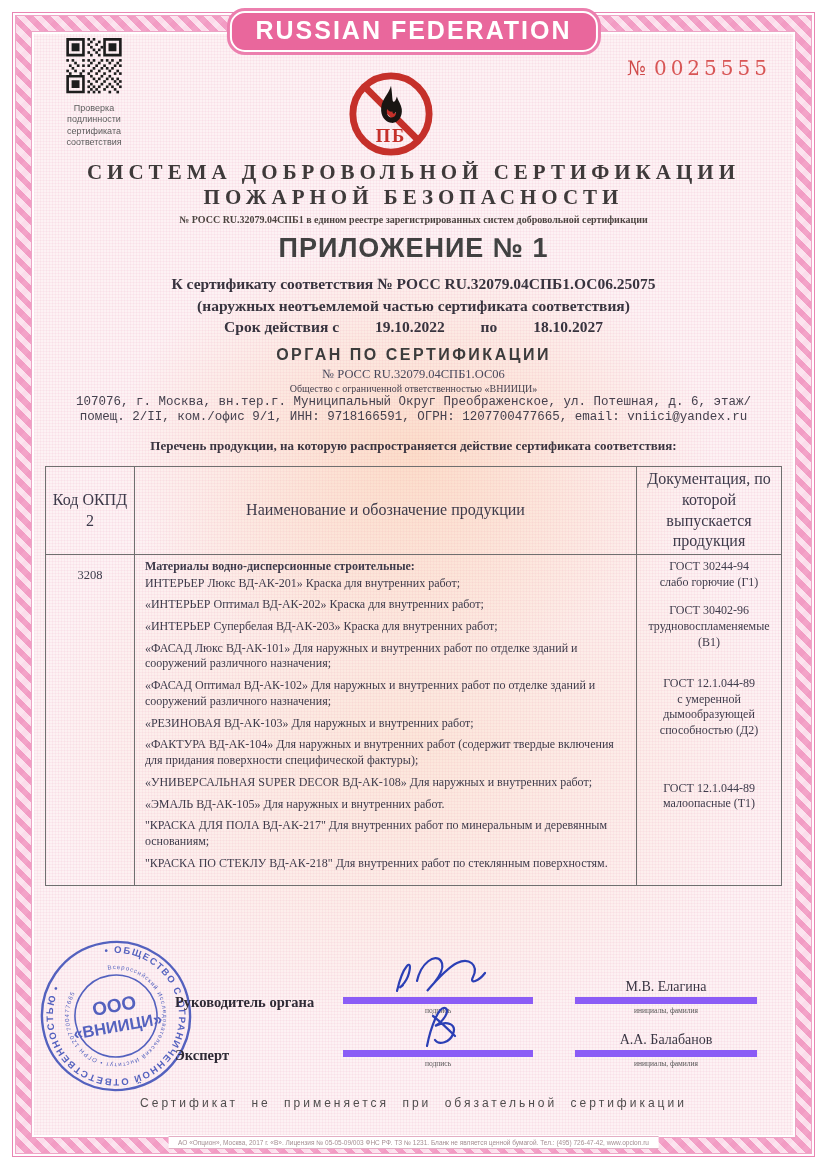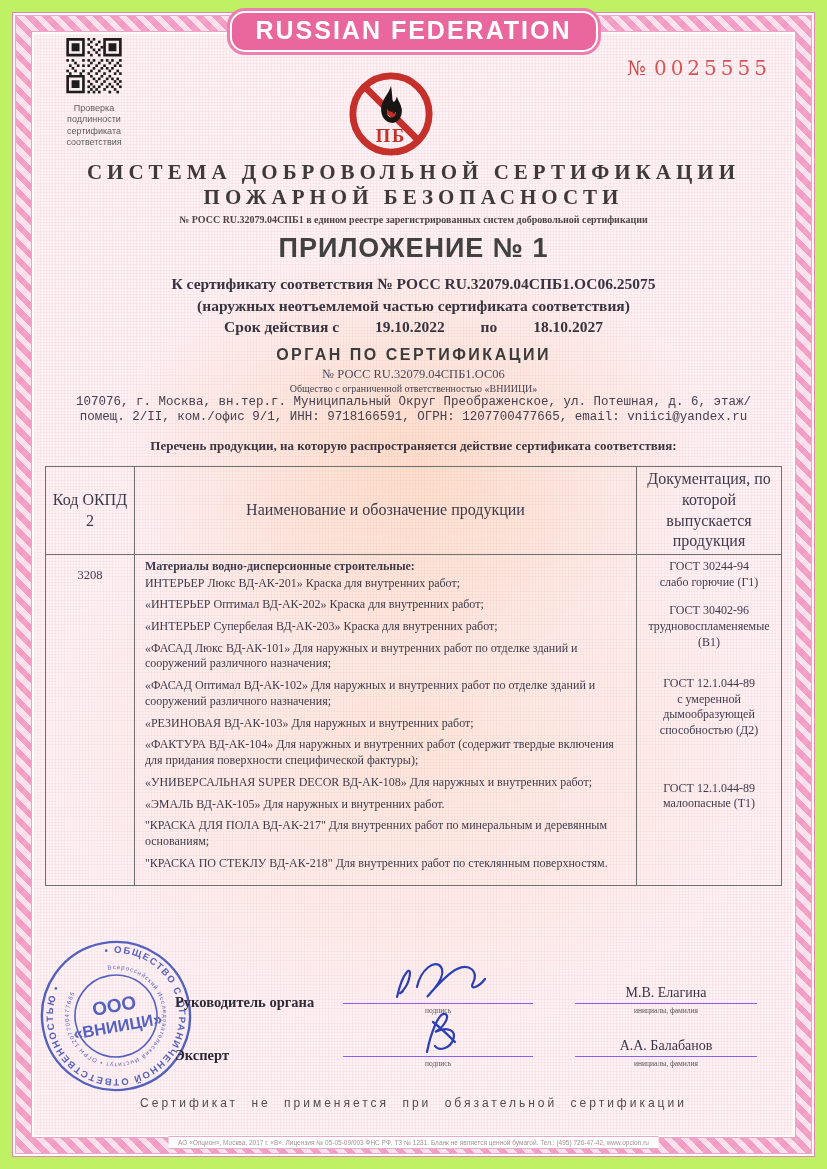--- a/index.html
+++ b/index.html
@@ -1,19 +1,19 @@
 <!DOCTYPE html>
 <html><head>
 <meta charset="utf-8">
 <style>
   * { margin:0; padding:0; box-sizing:border-box; }
   body { background:#ccc; font-family:"Liberation Serif", serif; }
   .page {
     position:relative; width:827px; height:1169px; margin:0 auto;
-    background:#bef264; overflow:hidden;
+    background:#ffffff; overflow:hidden;
   }
   
   .frame {
     position:absolute; inset:12px;
     background:
       repeating-linear-gradient(45deg, rgba(242,156,196,.9) 0 6px, rgba(252,228,239,.9) 6px 12px),
       repeating-linear-gradient(135deg, #f29cc4 0 6px, #fce4ef 6px 12px);
     box-shadow: inset 0 0 0 1px #e884b2, inset 0 0 0 3px #ffffff, inset 0 0 0 4px #f0a4c6;
   }
   .inner {
@@ -76,21 +76,21 @@
   .doc-3 { margin-top:26px; }
   .doc-4 { margin-top:42px; }
 
   .sig-row { position:absolute; left:175px; right:70px; display:flex; align-items:flex-end; z-index:6; }
   .sig-row-head { top:962px; }
   .sig-row-expert { top:1015px; }
   .sig-role { width:168px; font-weight:bold; font-size:14.5px; color:#2e2a35; padding-bottom:4px; }
   .sig-field { text-align:center; }
   .sig-sign-field { width:190px; }
   .sig-name-field { flex:1; margin-left:42px; }
-  .sig-line { border-bottom:1px solid #8b5cf6; position:relative; height:42px;text-align:center; }
+  .sig-line { border-bottom:7px solid #8b5cf6; position:relative; height:42px;text-align:center; }
   .sig-name-field .sig-line { height:auto; padding-bottom:2px; font-size:14px; color:#3a3644; }
   .sig-caption { font-size:7.5px; color:#555; margin-top:2px; }
   .sig-svg { position:absolute; left:50%; bottom:-6px; transform:translateX(-50%); }
 
   .stamp { position:absolute; left:36px; top:936px; width:160px; height:160px; transform:rotate(-10deg); opacity:.88; z-index:5; }
 
   .disclaimer {
     top:1096px; font-family:"Liberation Sans", sans-serif; font-size:12px;
     letter-spacing:3px; word-spacing:7px; color:#4f4d4d;
   }

